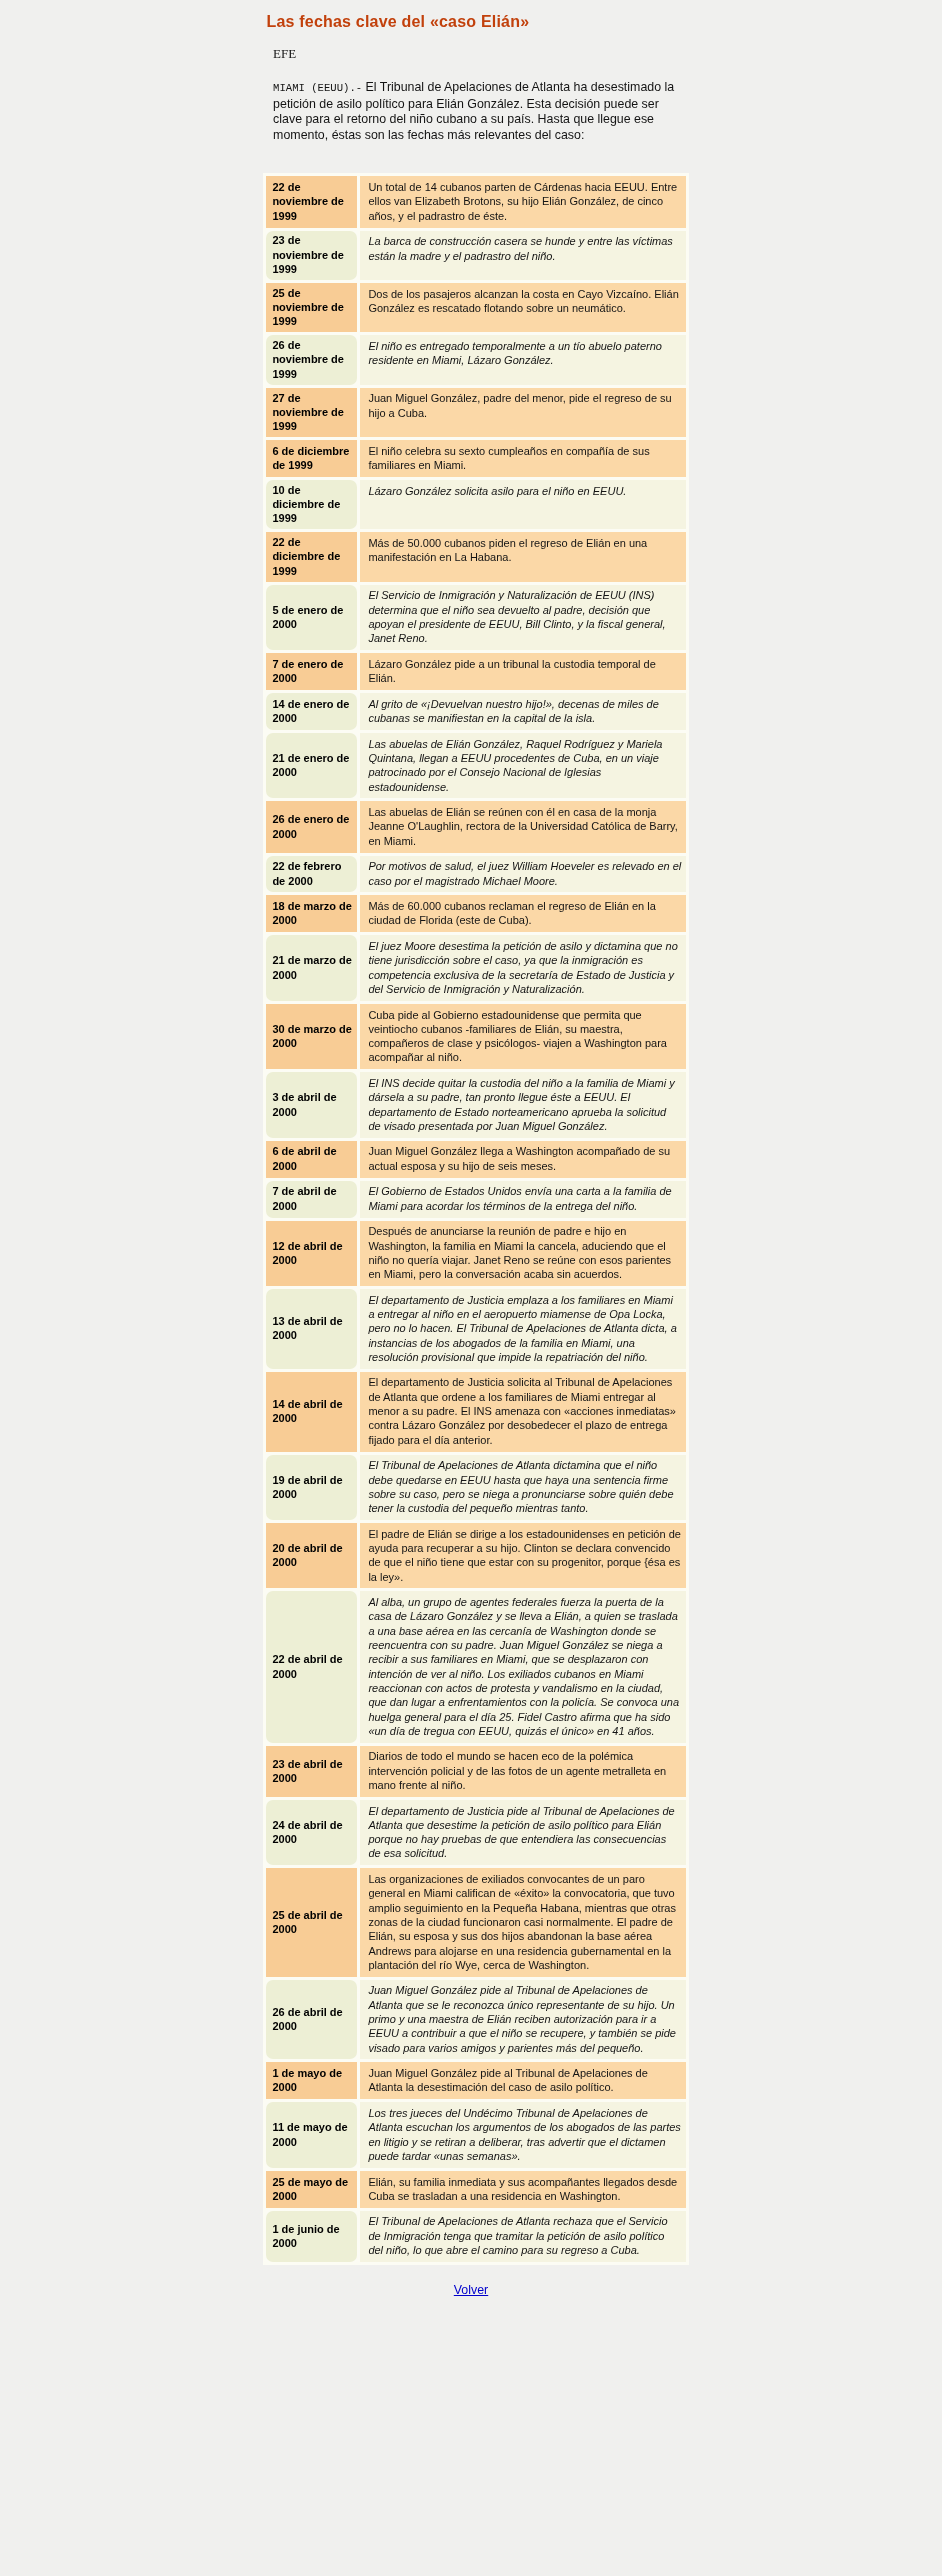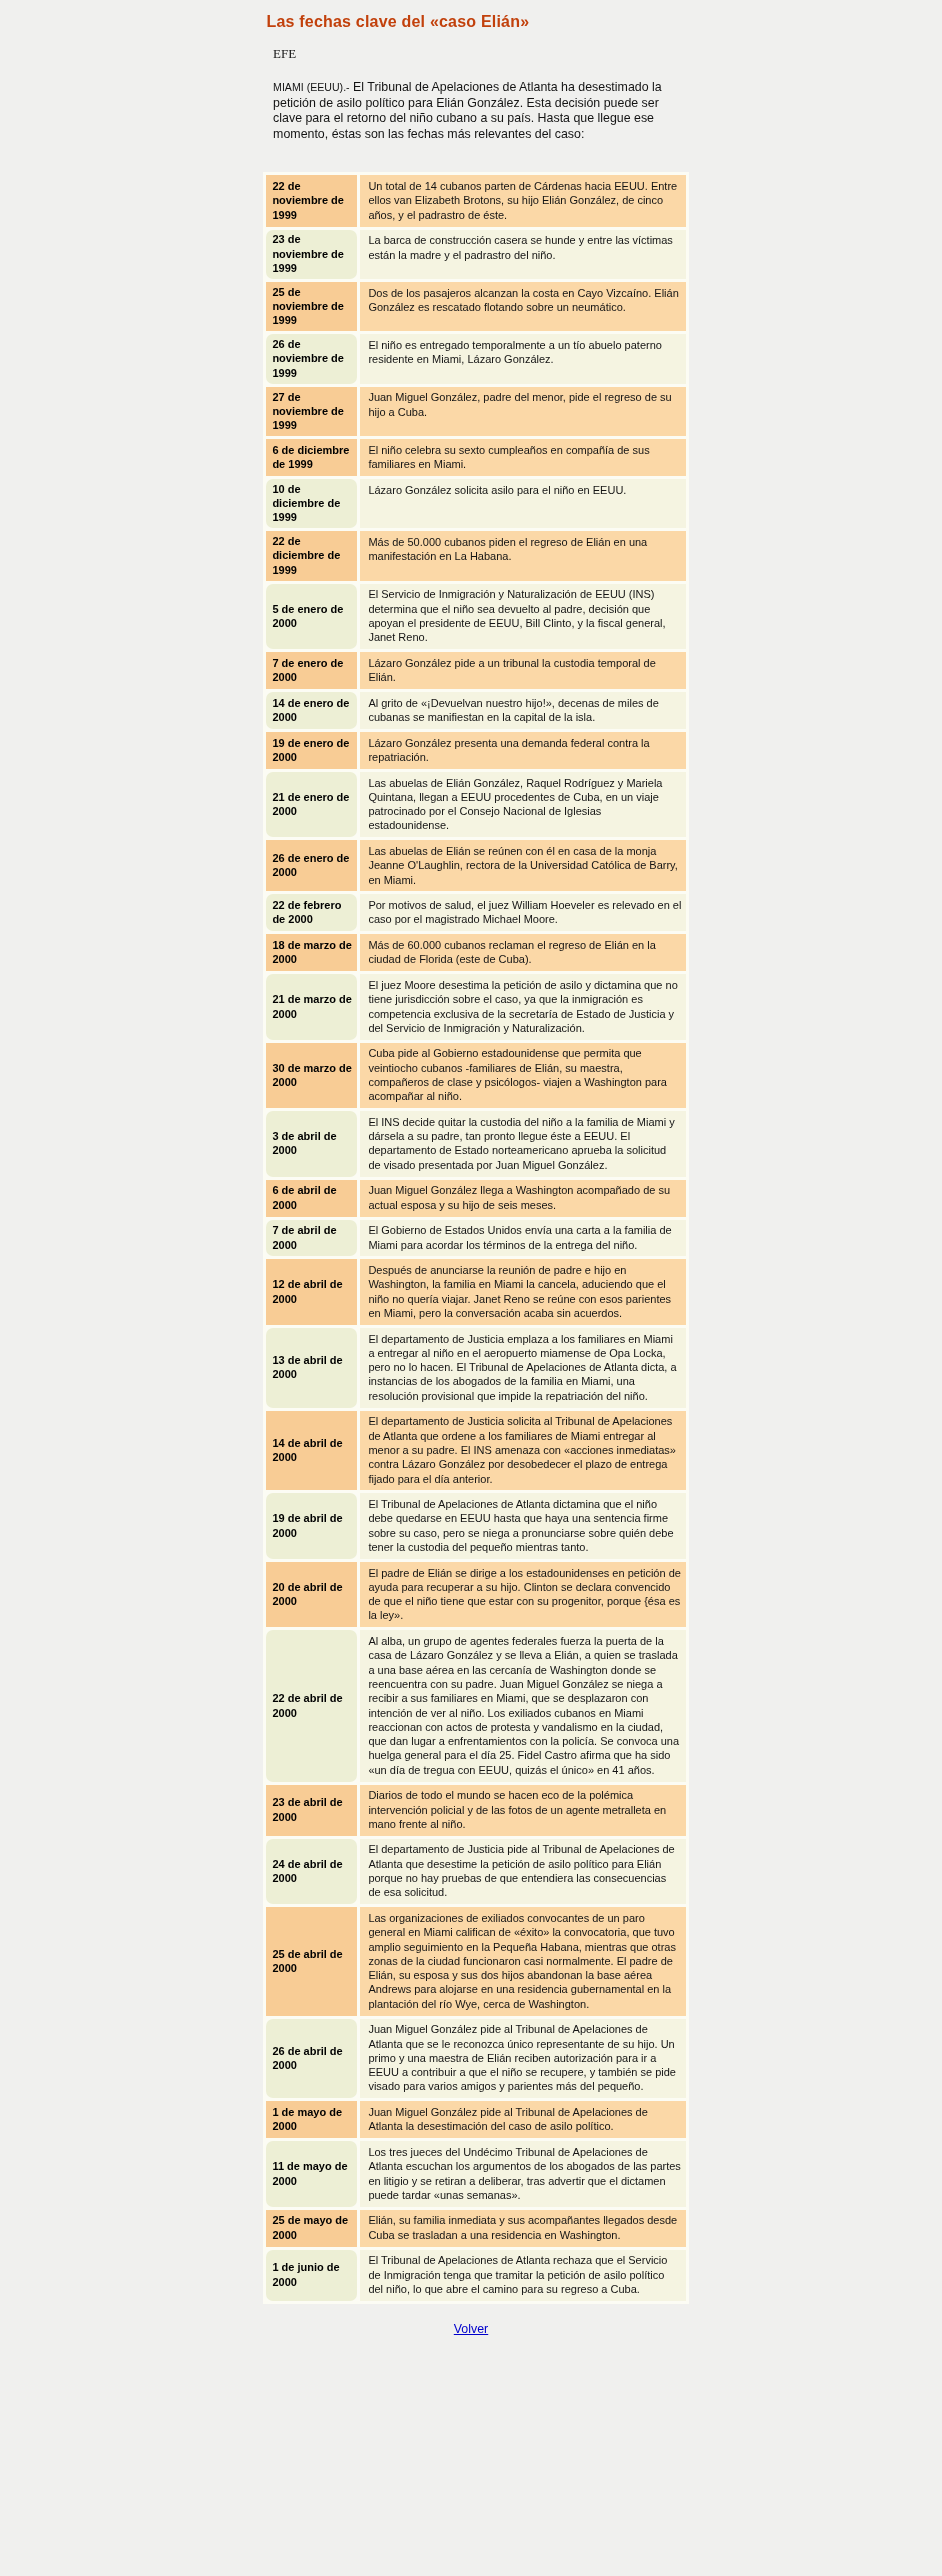--- a/index.html
+++ b/index.html
@@ -37,20 +37,21 @@
     font-family:Liberation Serif, serif;
   }
   .intro{
     font-size:12.4px;
     line-height:15.6px;
     width:405px;
     margin:18.4px 0 0 15.6px;
   }
   .dateline{
     font-size:10.6px;
+    font-family:Liberation Mono, monospace;
   }
   table.timeline{
     border-collapse:separate;
     border-spacing:3.7px;
     background:var(--table-bg);
     width:426px;
     table-layout:fixed;
     margin:30px 0 0 5.5px;
   }
   table.timeline td{
@@ -64,21 +65,21 @@
     padding:2.8px 3.7px 3.7px 6.4px;
     color:#000;
   }
   td.desc{
     vertical-align:top;
     padding:3.7px 4.6px 4.6px 8.3px;
   }
   tr.tone-orange td.date{background:var(--date-orange);}
   tr.tone-orange td.desc{background:var(--desc-orange);}
   tr.tone-cream  td.date{background:var(--date-cream);border-radius:7px;}
-  tr.tone-cream  td.desc{background:var(--desc-cream);}
+  tr.tone-cream  td.desc{background:var(--desc-cream);font-style:italic;}
   .footer{
     text-align:center;
     margin-top:16.6px;
   }
   a.volver{
     color:var(--link);
     font-size:12.4px;
     text-decoration:underline;
     margin-top:8px;
   }
@@ -133,24 +134,20 @@
     <td class="desc">El Servicio de Inmigración y Naturalización de EEUU (INS) determina que el niño sea devuelto al padre, decisión que apoyan el presidente de EEUU, Bill Clinto, y la fiscal general, Janet Reno.</td>
   </tr>
         <tr class="tone-orange">
     <td class="date">7 de enero de 2000</td>
     <td class="desc">Lázaro González pide a un tribunal la custodia temporal de Elián.</td>
   </tr>
         <tr class="tone-cream">
     <td class="date">14 de enero de 2000</td>
     <td class="desc">Al grito de «¡Devuelvan nuestro hijo!», decenas de miles de cubanas se manifiestan en la capital de la isla.</td>
   </tr>
-        <tr class="tone-orange">
-    <td class="date">19 de enero de 2000</td>
-    <td class="desc">Lázaro González presenta una demanda federal contra la repatriación.</td>
-  </tr>
         <tr class="tone-cream">
     <td class="date">21 de enero de 2000</td>
     <td class="desc">Las abuelas de Elián González, Raquel Rodríguez y Mariela Quintana, llegan a EEUU procedentes de Cuba, en un viaje patrocinado por el Consejo Nacional de Iglesias estadounidense.</td>
   </tr>
         <tr class="tone-orange">
     <td class="date">26 de enero de 2000</td>
     <td class="desc">Las abuelas de Elián se reúnen con él en casa de la monja Jeanne O'Laughlin, rectora de la Universidad Católica de Barry, en Miami.</td>
   </tr>
         <tr class="tone-cream">
     <td class="date">22 de febrero de 2000</td>

